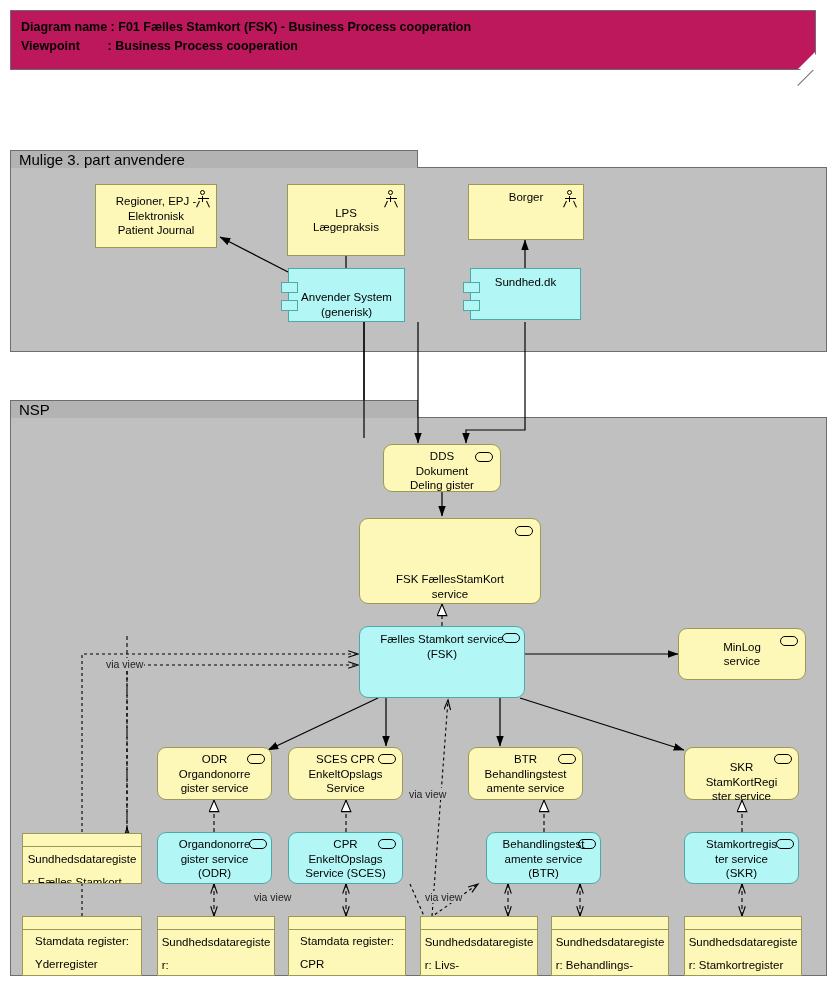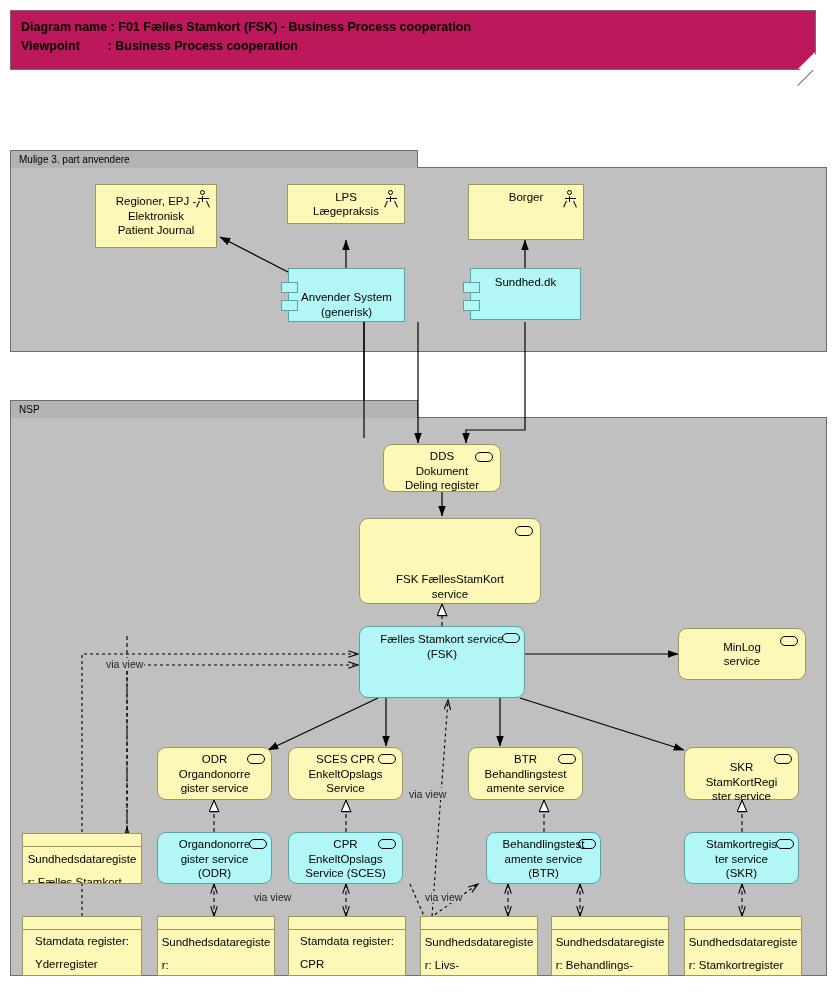--- a/index.html
+++ b/index.html
@@ -68,21 +68,21 @@
     box-sizing:border-box;
   }
   .group-tab{
     position:absolute;
     left:-1px; top:-18px;
     height:18px;
     background:#b3b3b3;
     border:1px solid #6e6e6e;
     border-bottom:none;
     box-sizing:border-box;
-    font-size:10px;
+    font-size:15px;
     color:#000;
     line-height:17px;
     padding-left:8px;
     white-space:nowrap;
   }
 
   
   .node{
     position:absolute;
     box-sizing:border-box;
@@ -286,21 +286,21 @@
 Patient Journal</span>
     <span class="actor-icon">
       <i class="head"></i>
         <i class="body"></i>
         <i class="arms"></i>
         <i class="leg1"></i>
         <i class="leg2"></i>
     </span>
   </div>
 
-  <div class="node yellow" style="left:287px; top:184px; width:118px; height:40px;">
+  <div class="node yellow" style="left:287px; top:184px; width:118px; height:72px;">
     <span class="label">LPS
 Lægepraksis</span>
     <span class="actor-icon">
       <i class="head"></i>
         <i class="body"></i>
         <i class="arms"></i>
         <i class="leg1"></i>
         <i class="leg2"></i>
     </span>
   </div>
@@ -325,21 +325,21 @@
 
   <div class="node cyan" style="left:470px; top:268px; width:111px; height:52px; align-items:flex-start;">
     <span class="label" style="margin-top:4px;">Sundhed.dk</span>
     <span class="comp-tab t1"></span>
     <span class="comp-tab t2"></span>
   </div>
 
   <div class="node yellow rounded" style="left:383px; top:444px; width:118px; height:48px; align-items:flex-start;">
     <span class="label" style="margin-top:2px;">DDS
 Dokument
-Deling register</span>
+Deling gister</span>
     <span class="service-icon"></span>
   </div>
 
   <div class="node yellow rounded" style="left:359px; top:518px; width:182px; height:86px; align-items:flex-end;">
     <span class="label" style="margin-top:3px;">FSK FællesStamKort
 service</span>
     <span class="service-icon"></span>
   </div>
 
   <div class="node cyan rounded" style="left:359px; top:626px; width:166px; height:72px; align-items:flex-start;">

